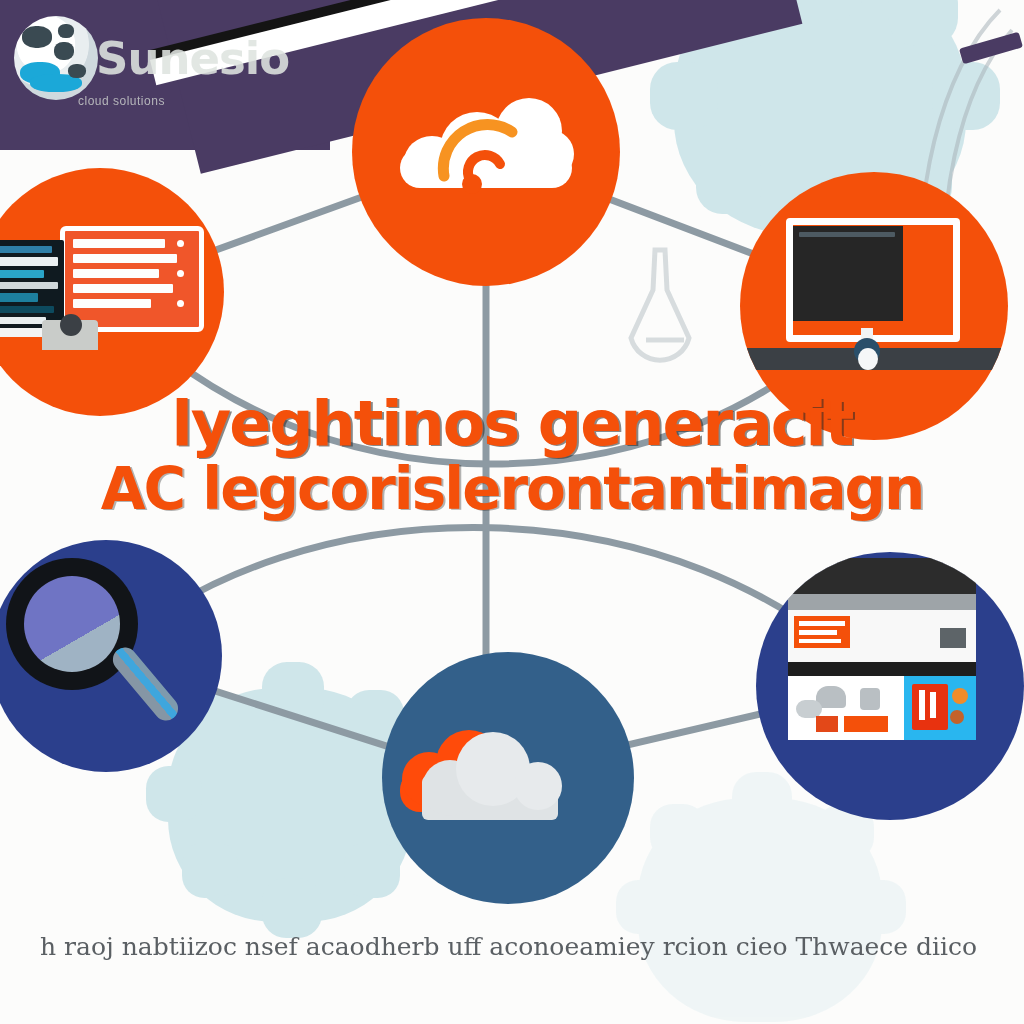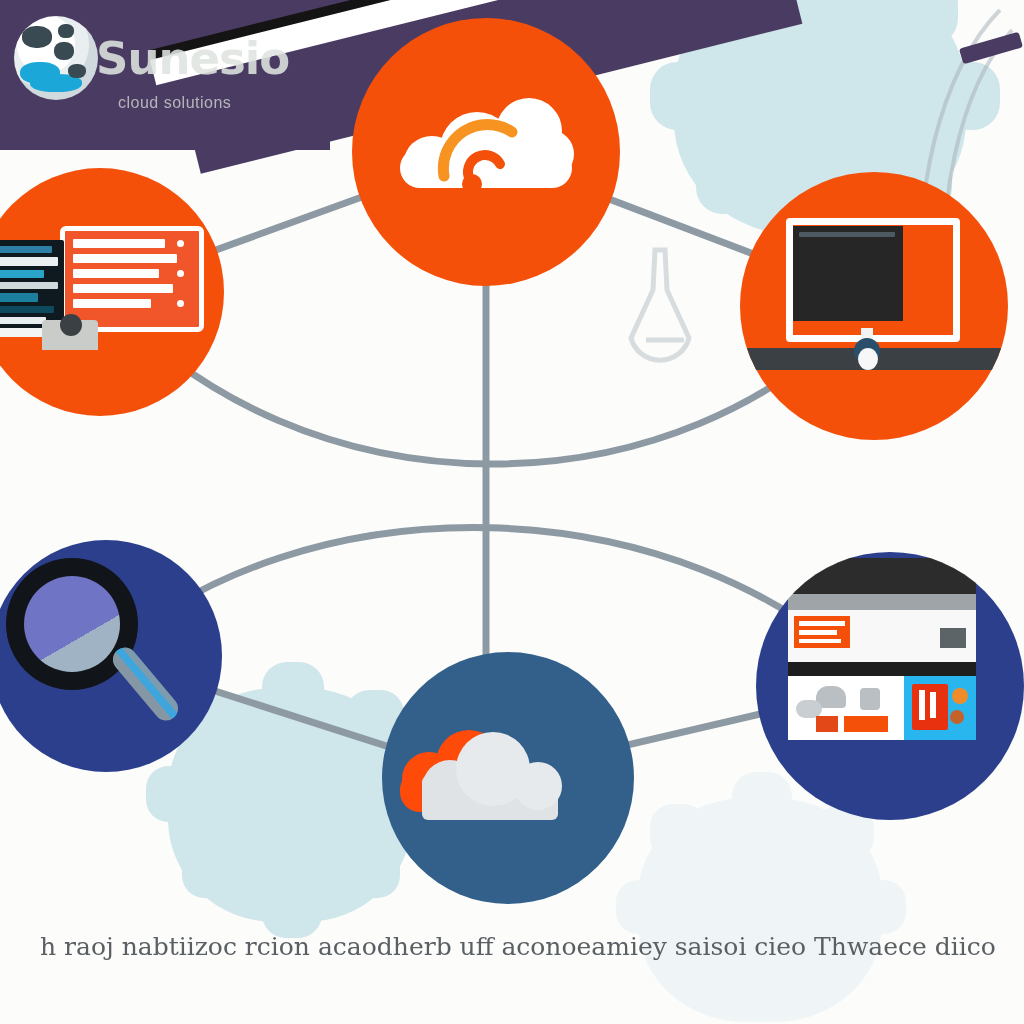--- a/index.html
+++ b/index.html
@@ -45,23 +45,22 @@
   #logo-globe .land{position:absolute;background:#3a4a52;border-radius:45%;}
   #logo-globe .sea{position:absolute;background:#1ba8d8;border-radius:45%;}
   #logo-wordmark{
     position:absolute;left:96px;top:32px;z-index:6;
     color:#dfe4e0;font-size:45px;font-weight:700;letter-spacing:-1px;
     font-family:"DejaVu Sans", sans-serif;
     opacity:.88;white-space:nowrap;
   }
   #logo-tagline{
     position:absolute;left:78px;top:94px;z-index:6;
-    color:#cfd3cf;font-size:16px;letter-spacing:.5px;opacity:.8;
+    color:#cfd3cf;font-size:12px;letter-spacing:.5px;opacity:.8;
     white-space:nowrap;
-    margin-left:40px;
   }
 
   
   #net{position:absolute;left:0;top:0;width:1024px;height:1024px;z-index:5;pointer-events:none;}
 
   
   .node{position:absolute;border-radius:50%;z-index:8;overflow:hidden;}
   .node.orange{background:#f4500a;}
   .node.navy{background:#2b3f8c;}
   .node.steel{background:#33608a;}
@@ -300,18 +299,22 @@
 
       <div style="position:absolute;left:116px;top:118px;width:72px;height:64px;background:#29b6ef;"></div>
       <div style="position:absolute;left:124px;top:126px;width:36px;height:46px;background:#e8320f;border-radius:2px;"></div>
       <div style="position:absolute;left:131px;top:132px;width:6px;height:30px;background:#fff;"></div>
       <div style="position:absolute;left:142px;top:134px;width:6px;height:26px;background:#fff;"></div>
       <div style="position:absolute;left:164px;top:130px;width:16px;height:16px;background:#f08c2a;border-radius:50%;"></div>
       <div style="position:absolute;left:162px;top:152px;width:14px;height:14px;background:#c4622a;border-radius:50%;"></div>
     </div>
   </div>
 
+  <div id="headline">
+    <div class="line1">lyeghtinos generacit</div>
+    <div class="line2">AC legcorislerontantimagn</div>
+  </div>
 
   <div id="caption">
-    <div>h raoj nabtiizoc rcion acaodherb uff aconoeamiey saisoi cieo Thwaece diico</div>
+    <div>h raoj nabtiizoc nsef acaodherb uff aconoeamiey rcion cieo Thwaece diico</div>
   </div>
 
 </div>
 
 </body></html>

